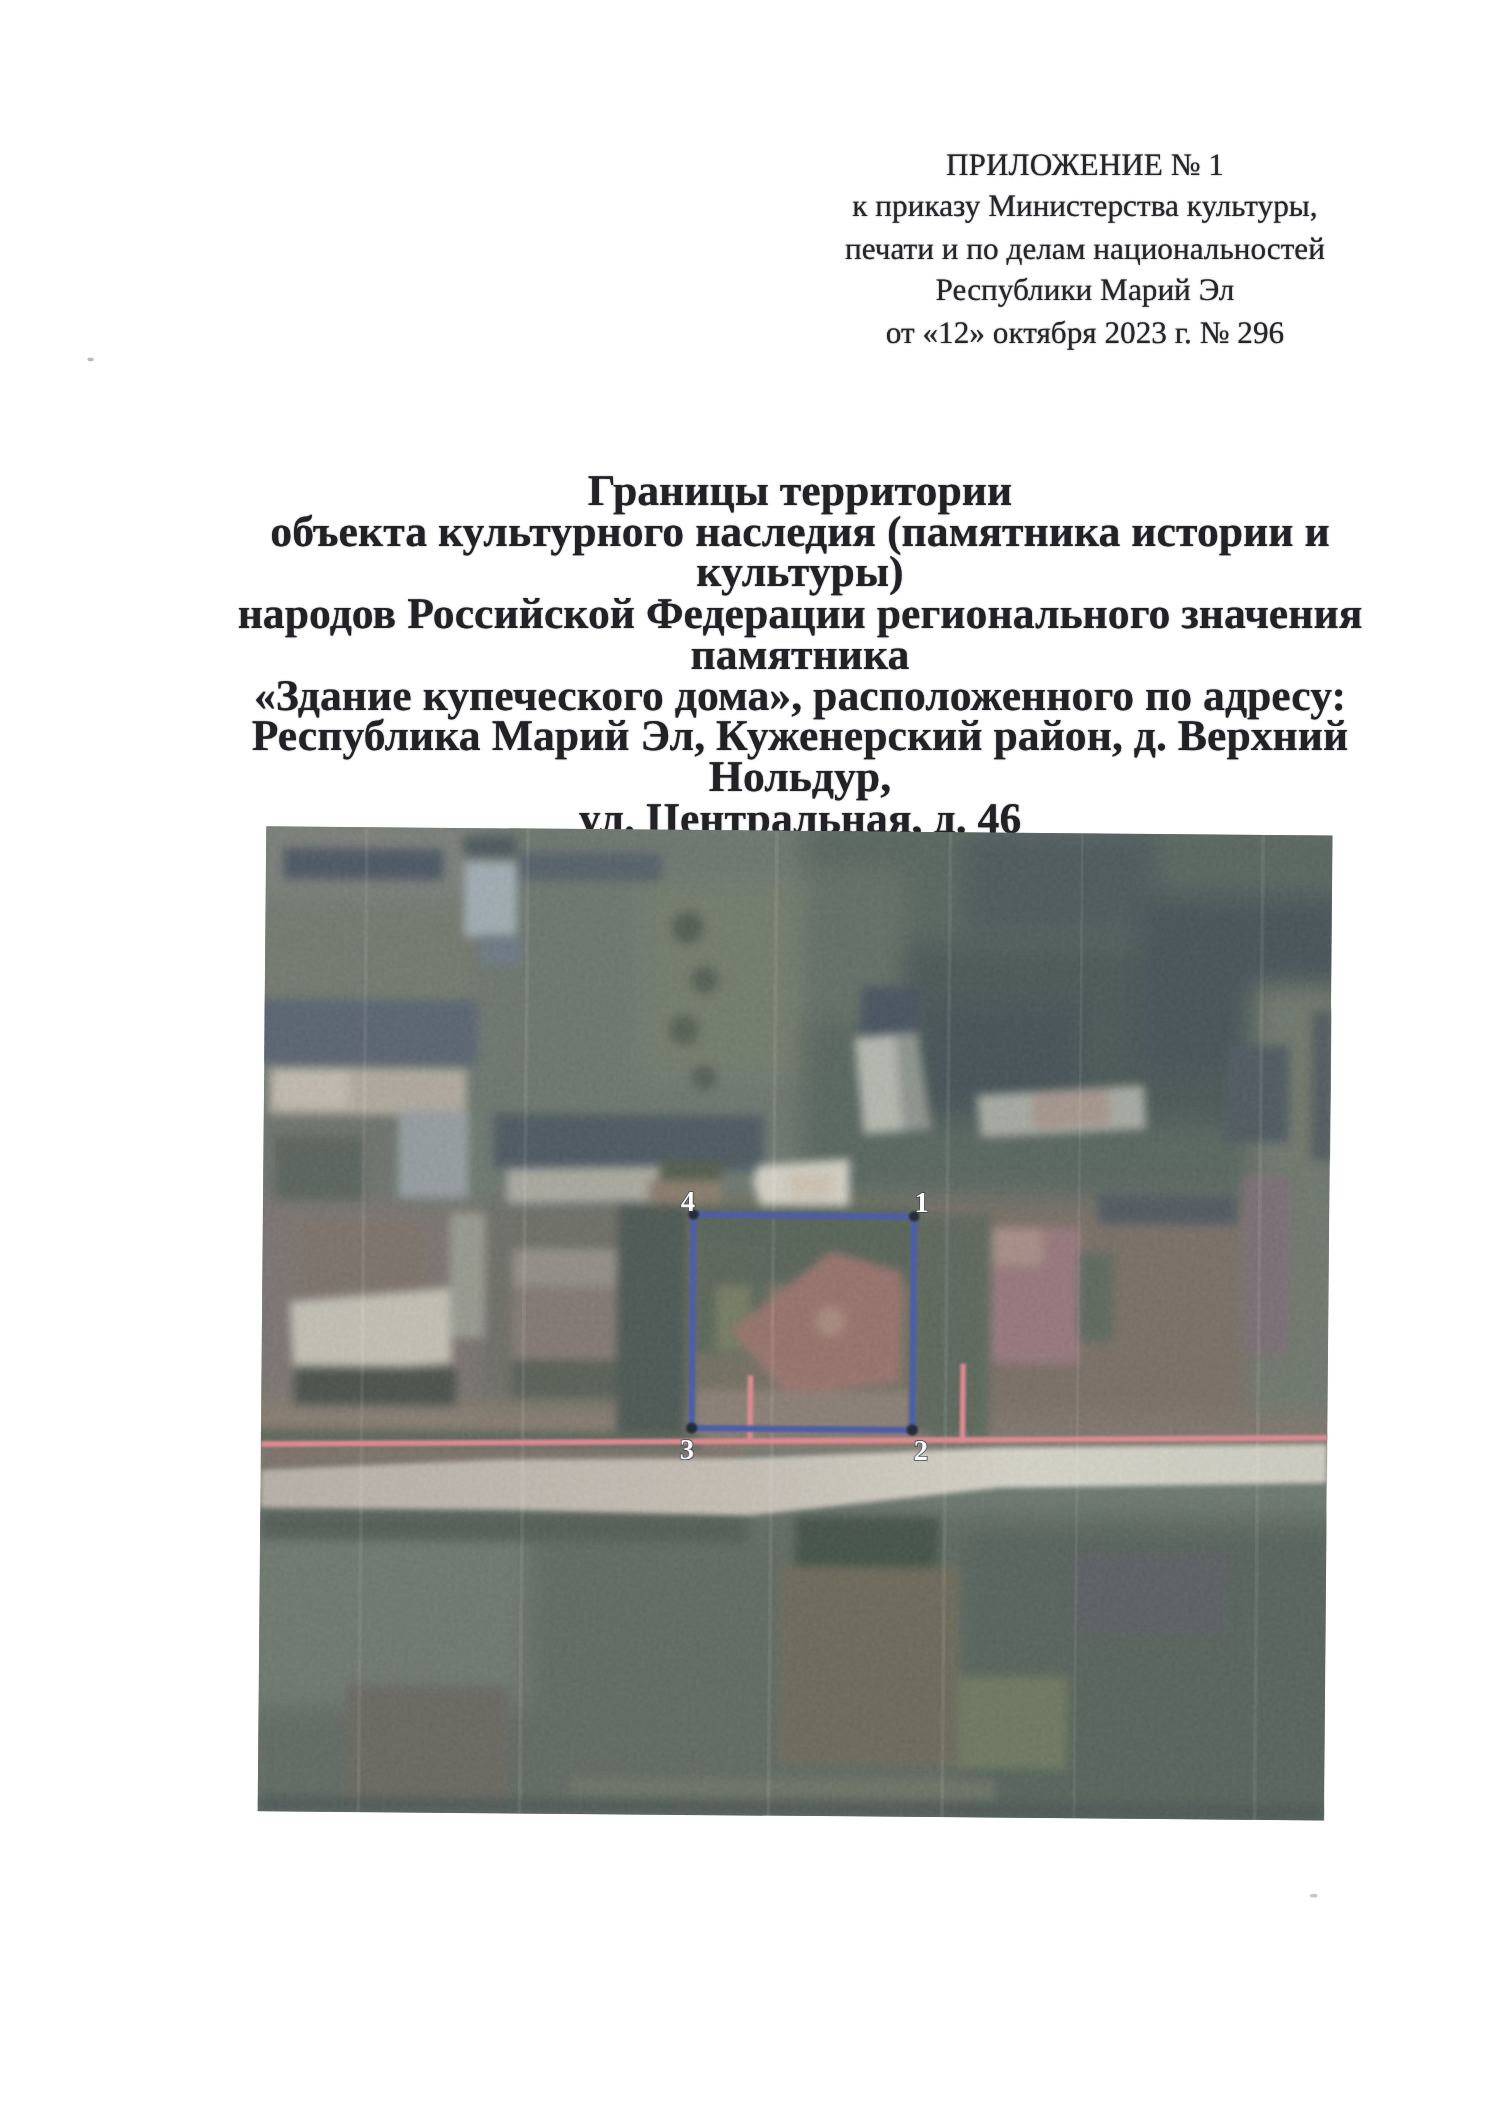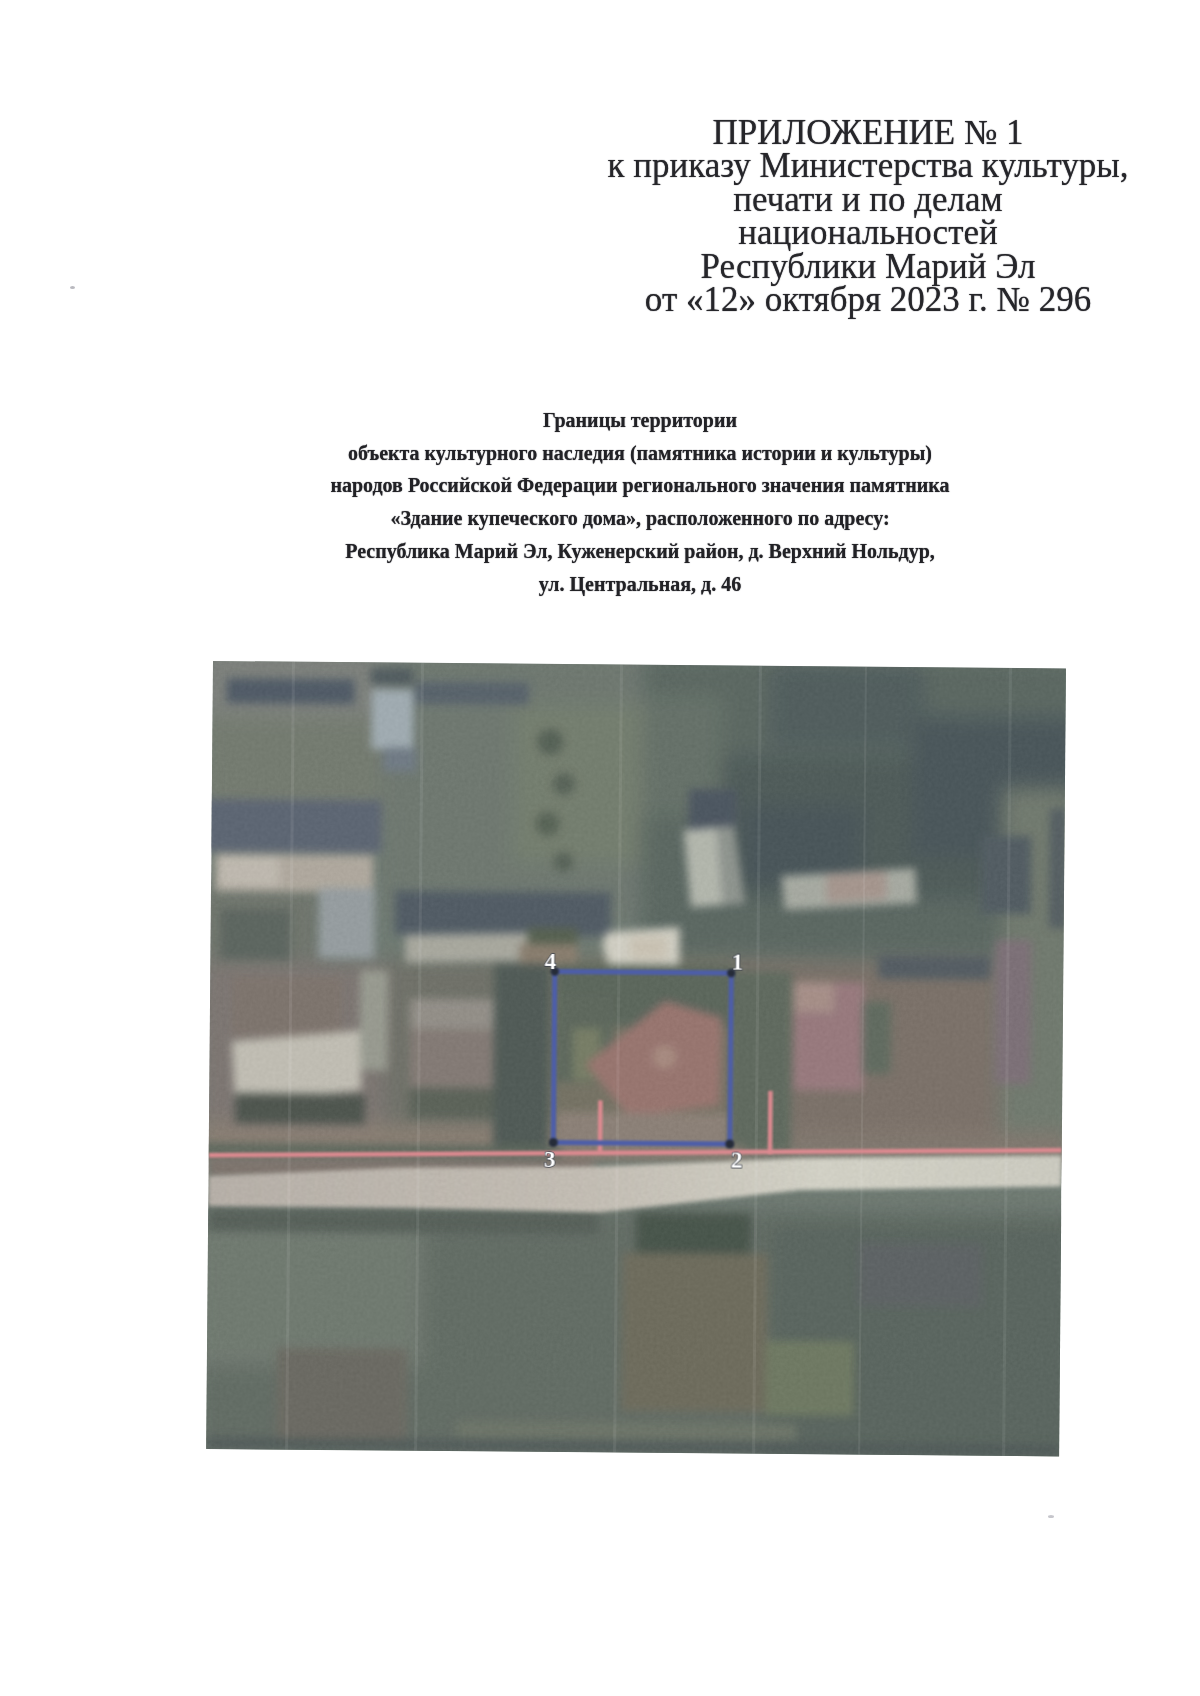--- a/index.html
+++ b/index.html
@@ -1,21 +1,21 @@
 <!DOCTYPE html>
 <html><head>
 <meta charset="utf-8">
 <style>
   html,body{margin:0;padding:0;}
   body{width:1200px;height:1696px;background:#ffffff;position:relative;overflow:hidden;
        font-family:"Liberation Serif", serif;color:#1c1c1e;}
   .hdr{position:absolute;left:603px;top:115.5px;width:530px;text-align:center;
-       font-size:35px;line-height:33.6px;color:#26262a;text-shadow:0 0 1.1px rgba(40,40,48,0.85);}
+       font-size:25px;line-height:33.6px;color:#26262a;text-shadow:0 0 1.1px rgba(40,40,48,0.85);}
   .ttl{position:absolute;left:140px;top:377px;width:1000px;text-align:center;
-       font-size:20px;line-height:32.7px;font-weight:bold;color:#222226;text-shadow:0 0 1.1px rgba(40,40,48,0.8);margin-top:27px;}
+       font-size:35px;line-height:32.7px;font-weight:bold;color:#222226;text-shadow:0 0 1.1px rgba(40,40,48,0.8);}
   .photo{position:absolute;left:213px;top:661px;width:853px;height:788px;
          transform:rotate(0.5deg);transform-origin:0 0;}
 </style>
 </head>
 <body>
 
 <div class="hdr">ПРИЛОЖЕНИЕ № 1<br>к приказу Министерства культуры,<br>печати и по делам национальностей<br>Республики Марий Эл<br>от «12» октября 2023 г. № 296</div>
 
 <div class="ttl">Границы территории<br>объекта культурного наследия (памятника истории и культуры)<br>народов Российской Федерации регионального значения памятника<br>«Здание купеческого дома», расположенного по адресу:<br>Республика Марий Эл, Куженерский район, д. Верхний Нольдур,<br>ул. Центральная, д. 46</div>
 

